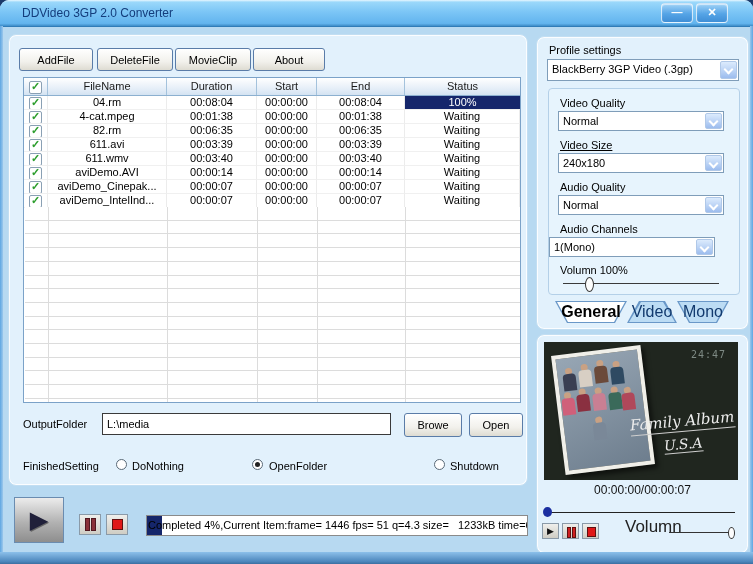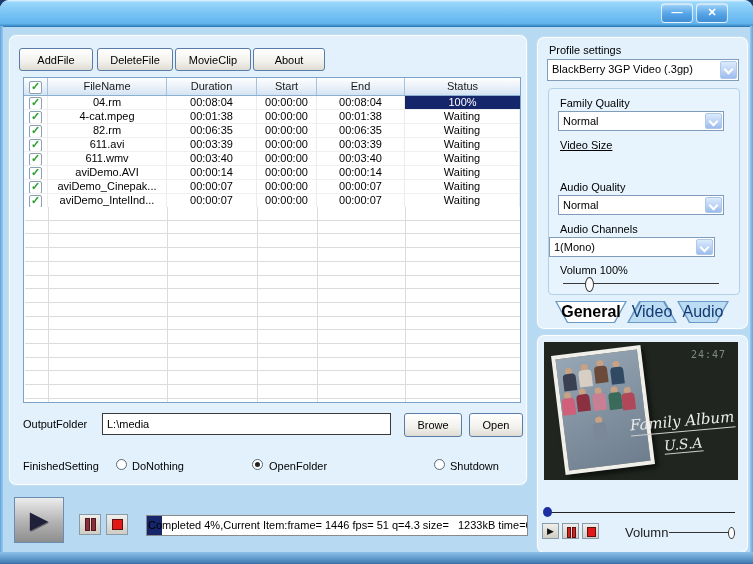--- a/index.html
+++ b/index.html
@@ -82,20 +82,21 @@
     box-sizing:border-box;display:flex;align-items:center;justify-content:center;}
   #bottomstrip{left:0;top:552px;width:753px;height:12px;background:linear-gradient(#8cc0ea,#4c86bc 80%,#3a6ea0);}
   .sideedge{top:26px;width:3px;height:526px;background:linear-gradient(90deg,#5ea6e2,#9cc8ec);}
 </style>
 </head>
 <body>
 
 <div id="win">
 
   <div id="titlebar" class="abs">
+    <span id="title-text" class="abs">DDVideo 3GP 2.0 Converter</span>
     <div class="winbtn abs" style="right:60px;">
       <span>—</span>
     </div>
     <div class="winbtn abs" style="right:25px;">
       <span>✕</span>
     </div>
   </div>
 
   <div class="panel abs" style="left:8px;top:34px;width:518px;height:450px;">
 
@@ -227,26 +228,30 @@
   </div>
 
   <div class="panel abs" style="left:536px;top:36px;width:211px;height:292px;">
     <span class="lbl abs" style="left:12px;top:7px;">Profile settings</span>
     <div class="dd abs" style="left:10px;top:22px;width:192px;height:22px;">
       <span class="val">BlackBerry 3GP Video (.3gp)</span>
       <span class="arrowbtn"></span>
     </div>
 
     <div class="abs" style="left:11px;top:51px;width:190px;height:205px;border:1px solid #b4d0e8;border-radius:4px;background:#e7f4fd;">
-      <span class="lbl abs" style="left:11px;top:8px;">Family Quality</span>
+      <span class="lbl abs" style="left:11px;top:8px;">Video Quality</span>
       <div class="dd abs" style="left:9px;top:22px;width:166px;height:20px;">
         <span class="val">Normal</span>
         <span class="arrowbtn"></span>
       </div>
       <span class="lbl abs" style="left:11px;top:50px;text-decoration:underline;">Video Size</span>
+      <div class="dd abs" style="left:9px;top:64px;width:166px;height:20px;">
+        <span class="val">240x180</span>
+        <span class="arrowbtn"></span>
+      </div>
       <span class="lbl abs" style="left:11px;top:92px;">Audio Quality</span>
       <div class="dd abs" style="left:9px;top:106px;width:166px;height:20px;">
         <span class="val">Normal</span>
         <span class="arrowbtn"></span>
       </div>
       <span class="lbl abs" style="left:11px;top:134px;">Audio Channels</span>
       <div class="dd abs" style="left:0;top:148px;width:166px;height:20px;">
         <span class="val">1(Mono)</span>
         <span class="arrowbtn"></span>
       </div>
@@ -261,21 +266,21 @@
       <span class="tlabel">General</span>
     </div>
     <div class="tab slant-out abs" style="left:90px;top:264px;width:50px;">
       <span class="shape"></span>
         <span class="inner" style="background:#bcdcf4;"></span>
       <span class="tlabel">Video</span>
     </div>
     <div class="tab slant-in abs" style="left:140px;top:264px;width:52px;">
       <span class="shape"></span>
         <span class="inner" style="background:#bcdcf4;"></span>
-      <span class="tlabel">Audio</span>
+      <span class="tlabel">Mono</span>
     </div>
   </div>
 
   <div class="panel abs" style="left:536px;top:334px;width:211px;height:218px;">
     <div id="vframe" class="abs" style="left:7px;top:7px;">
       <span class="abs" style="right:12px;top:7px;font-size:10px;letter-spacing:1px;color:#7e8a84;font-family:'DejaVu Sans Mono',monospace;">24:47</span>
       <div id="photo" class="abs">
         <div class="pp" style="left:8px;top:10px;--c:#3a3f52;"></div>
         <div class="pp" style="left:24px;top:8px;--c:#d8cfc4;"></div>
         <div class="pp" style="left:40px;top:6px;--c:#6b4a3a;"></div>
@@ -284,36 +289,37 @@
         <div class="pp" style="left:19px;top:32px;--c:#8a3040;"></div>
         <div class="pp" style="left:35px;top:33px;--c:#c97f93;"></div>
         <div class="pp" style="left:51px;top:34px;--c:#3a6a5a;"></div>
         <div class="pp" style="left:64px;top:36px;--c:#b0485a;"></div>
         <div class="pp" style="left:32px;top:62px;--c:#7a8898;"></div>
       </div>
       <span class="script abs" style="left:86px;top:70px;font-size:15px;transform:rotate(-5deg);border-bottom:1px solid #cfcfcf;padding-bottom:1px;">Family Album</span>
       <span class="script abs" style="left:120px;top:94px;font-size:14px;transform:rotate(-5deg);border-bottom:1px solid #cfcfcf;">U.S.A</span>
     </div>
 
+    <div class="abs" style="left:0;top:148px;width:211px;text-align:center;font-size:12px;color:#111;">00:00:00/00:00:07</div>
 
     <div class="track abs" style="left:10px;top:177px;width:188px;background:#222;"></div>
     <div class="abs" style="left:6px;top:172px;width:9px;height:10px;background:#1c2fa0;border-radius:50%;"></div>
 
     <div class="minibtn abs" style="left:5px;top:188px;">
       <span style="font-size:9px;color:#111;">▶</span>
     </div>
     <div class="minibtn abs" style="left:25px;top:188px;">
       <span class="abs" style="left:4px;top:3px;width:2px;height:9px;background:#d02020;border:1px solid #601010;"></span>
       <span class="abs" style="left:9px;top:3px;width:2px;height:9px;background:#d02020;border:1px solid #601010;"></span>
     </div>
     <div class="minibtn abs" style="left:45px;top:188px;">
       <span class="abs" style="left:4px;top:3px;width:7px;height:8px;background:#e01818;border:1px solid #601010;"></span>
     </div>
 
-    <span class="abs" style="left:88px;top:190px;font-size:13px;color:#222;">Volumn</span>
+    <span class="abs" style="left:88px;top:182px;font-size:17px;color:#222;">Volumn</span>
     <div class="track abs" style="left:132px;top:197px;width:63px;background:#333;"></div>
     <div class="abs" style="left:191px;top:192px;width:5px;height:10px;border:1px solid #333;border-radius:50%;background:#fdfdfd;"></div>
   </div>
 
   <div class="sideedge abs" style="left:0;"></div>
   <div class="sideedge abs" style="right:0;transform:scaleX(-1);"></div>
   <div id="bottomstrip" class="abs"></div>
 </div>
 
 </body></html>

